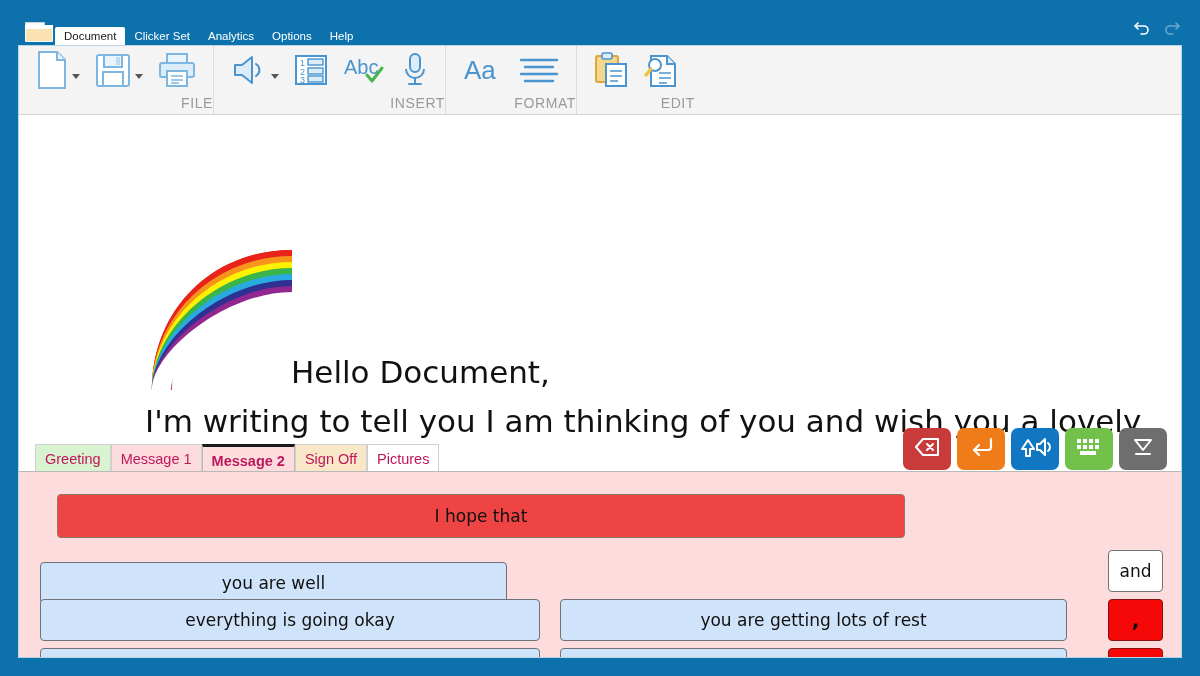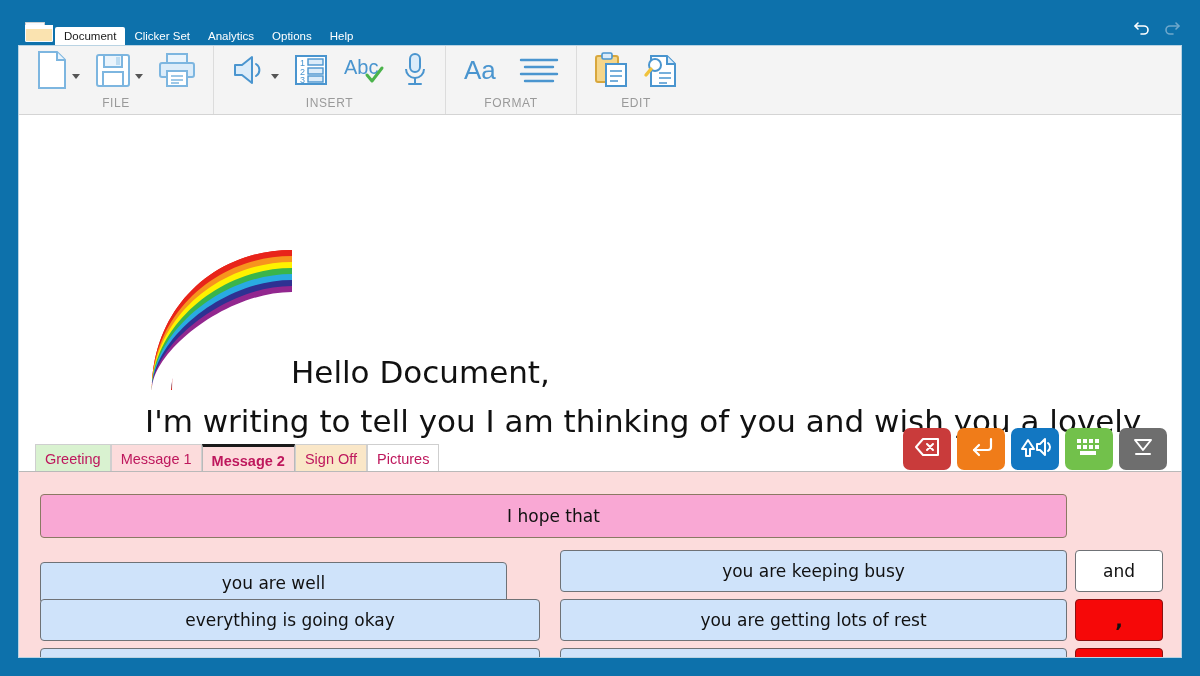--- a/index.html
+++ b/index.html
@@ -37,21 +37,21 @@
   
   .ribbon{
     position:relative;width:100%;height:68px;background:#f4f4f4;
     border-bottom:1px solid #d4d4d4;display:flex;align-items:stretch;
   }
   .rgroup{position:relative;display:flex;flex-direction:column;justify-content:flex-start;
           border-right:1px solid #dcdcdc;}
   .rgroup:last-child{border-right:none;}
   .ricons{display:flex;align-items:center;height:52px;padding:0 10px;gap:2px;}
   .rlabel{
-    text-align:center;font-size:12px;letter-spacing:.6px;color:#9a9a9a;
+    text-align:right;font-size:14px;letter-spacing:.6px;color:#9a9a9a;
     line-height:10px;padding-bottom:3px;
   }
   .ritem{display:flex;align-items:center;gap:1px;padding:2px 6px;cursor:default;}
   .caret{width:0;height:0;border-left:4px solid transparent;border-right:4px solid transparent;
          border-top:5px solid #555;margin-top:8px;margin-left:2px;}
 
   
   .page{position:relative;width:100%;height:330px;background:#ffffff;overflow:hidden;}
   .rainbow{position:absolute;left:125px;top:123px;width:152px;height:155px;}
   .doctext{
@@ -85,24 +85,24 @@
   .gridpanel{
     position:absolute;left:0;top:425px;width:100%;height:186px;background:#fcdcdc;
     border-top:1px solid #b9b9b9;box-sizing:border-box;
   }
   .cell{
     box-sizing:border-box;border:1px solid #7a7a7a;border-radius:4px;
     display:flex;align-items:center;justify-content:center;
     font-family:"DejaVu Sans", sans-serif;font-size:17px;color:#111;cursor:default;
   }
   .headcell{
-    position:absolute;left:21px;top:22px;width:1027px;height:44px;background:#f9a8d4;border-color:#8a7a63;
+    position:absolute;left:38px;top:22px;width:848px;height:44px;background:#ef4444;border-color:#8a7a63;
   }
   .wordcell{position:absolute;height:42px;background:#cfe3fa;border-color:#6f7276;}
-  .sidecell{position:absolute;right:18px;width:88px;height:42px;}
+  .sidecell{position:absolute;right:18px;width:55px;height:42px;}
   .sidecell.white{background:#ffffff;border-color:#6f7276;}
   .sidecell.red{background:#f60808;border-color:#8a1111;font-weight:bold;font-size:20px;}
 </style>
 </head>
 <body>
 
 <div class="app">
 
   <div class="titlebar">
 
@@ -361,21 +361,20 @@
     </div>
 
     <div class="gridpanel">
 
       <div class="cell headcell">I hope that</div>
 
       <div class="cell wordcell" style="left:21px;top:90px;width:467px">you are well</div>
       <div class="cell wordcell" style="left:21px;top:127px;width:500px">everything is going okay</div>
       <div class="cell wordcell" style="left:21px;top:176px;width:500px">the weather is nice where you are</div>
 
-      <div class="cell wordcell" style="left:541px;top:78px;width:507px">you are keeping busy</div>
       <div class="cell wordcell" style="left:541px;top:127px;width:507px">you are getting lots of rest</div>
       <div class="cell wordcell" style="left:541px;top:176px;width:507px">you are having lots of fun</div>
 
       <div class="cell sidecell white" style="top:78px">and</div>
       <div class="cell sidecell red" style="top:127px">,</div>
       <div class="cell sidecell red" style="top:176px">.</div>
     </div>
 
   </div>
 </div>

